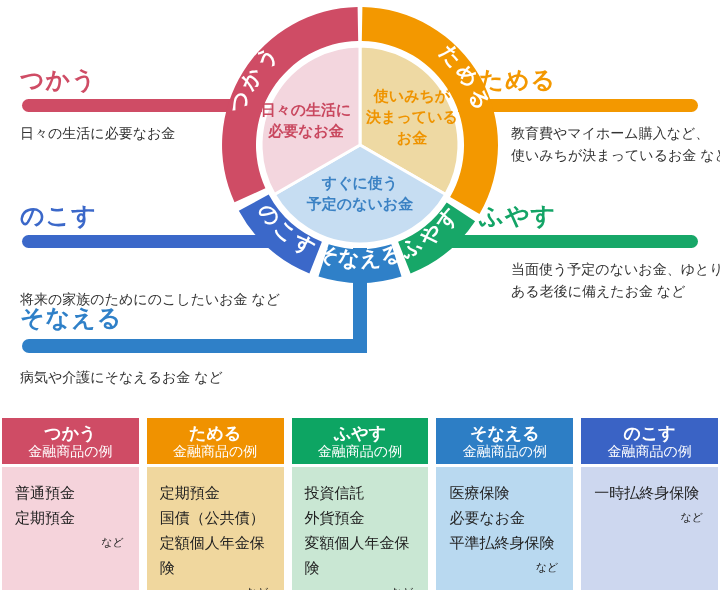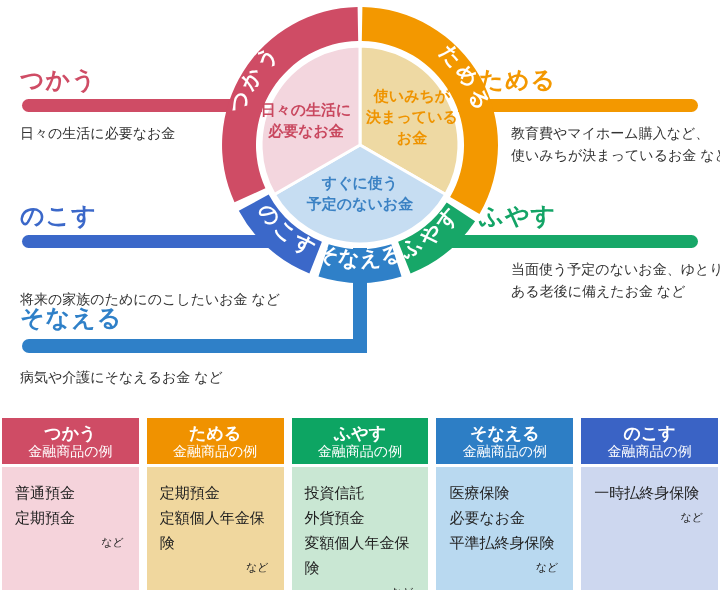--- a/index.html
+++ b/index.html
@@ -142,20 +142,21 @@
       </div>
     </div>
 
     <div class="col">
       <div class="col-head head-tameru">
         <div class="col-title">ためる</div>
         <div class="col-sub">金融商品の例</div>
       </div>
       <div class="col-body body-tameru">
         <div>定期預金</div>
+        <div>国債（公共債）</div>
         <div>定額個人年金保険</div>
         <div class="etc">など</div>
       </div>
     </div>
 
     <div class="col">
       <div class="col-head head-fuyasu">
         <div class="col-title">ふやす</div>
         <div class="col-sub">金融商品の例</div>
       </div>

